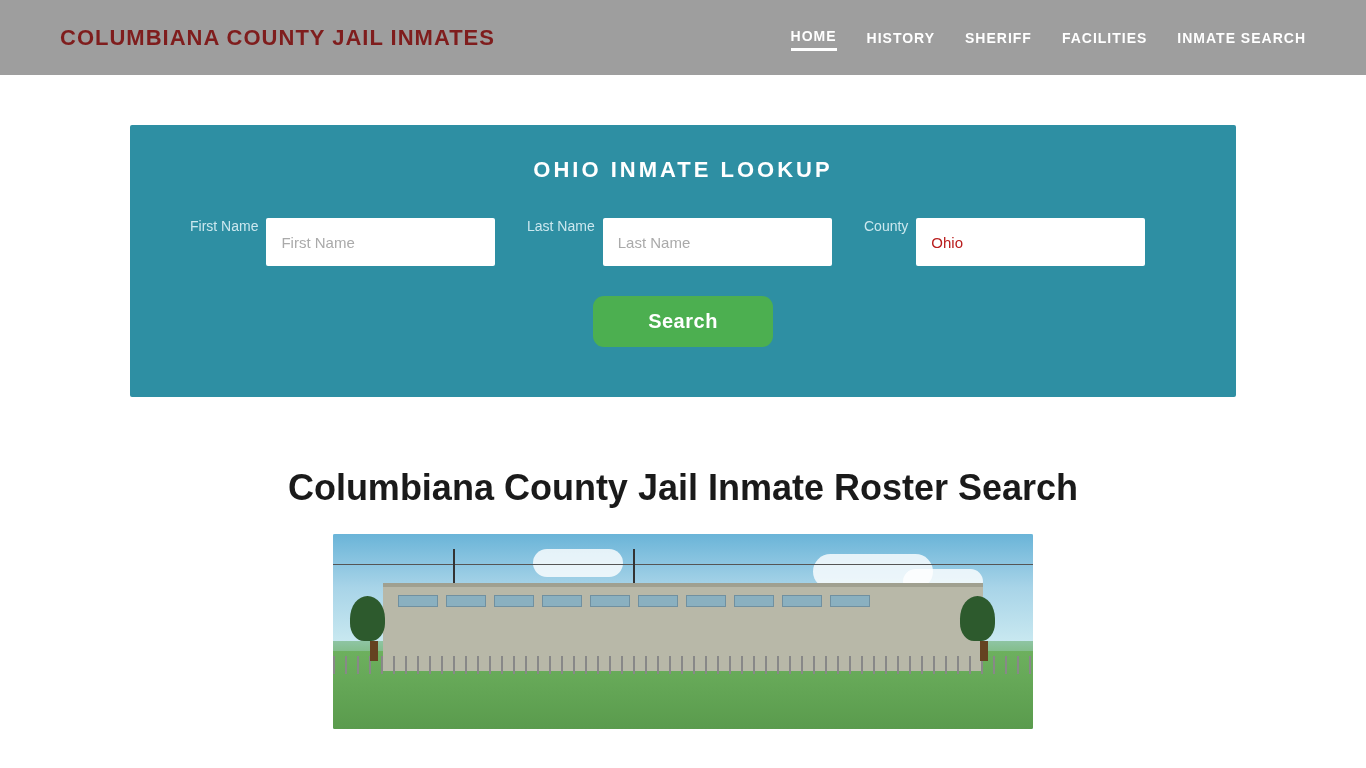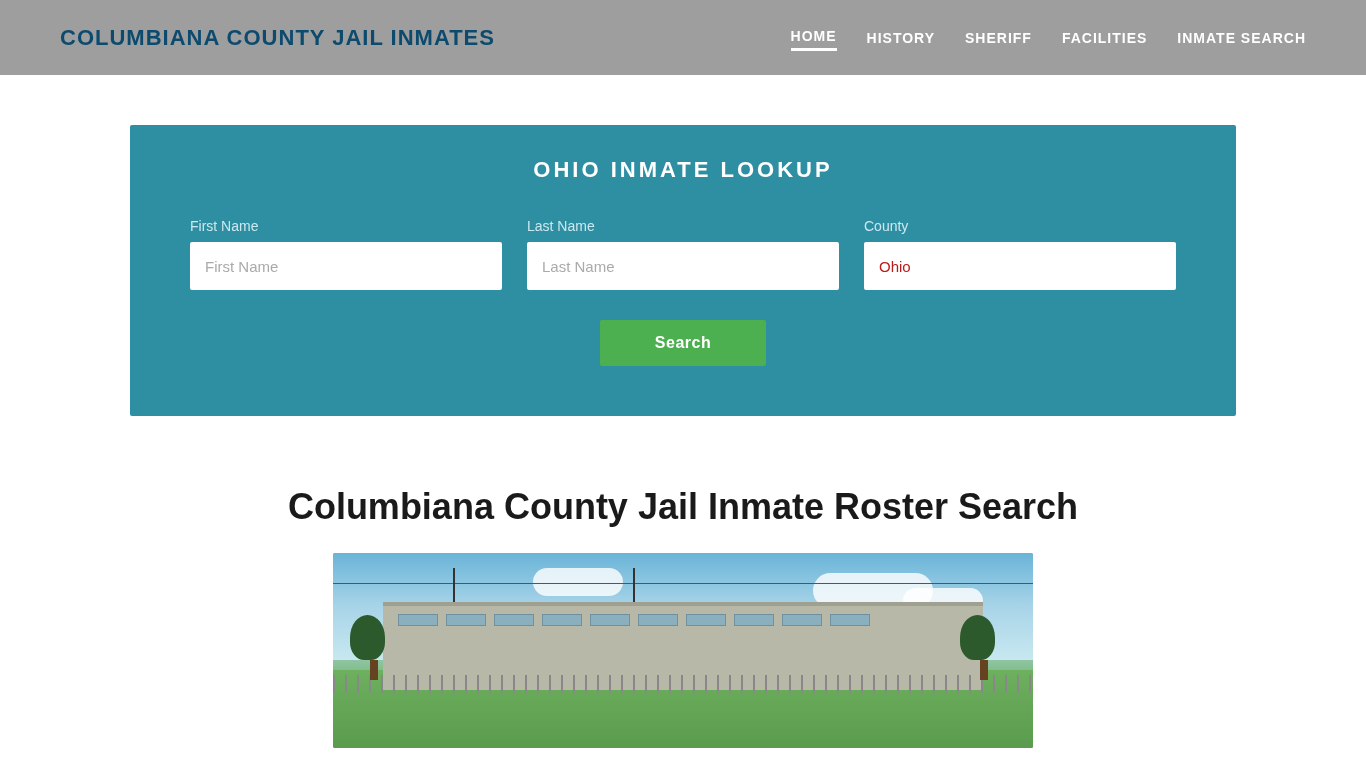--- a/index.html
+++ b/index.html
@@ -19,21 +19,21 @@
     .header {
       background: #9e9e9e;
       padding: 0 60px;
       height: 75px;
       display: flex;
       align-items: center;
       justify-content: space-between;
     }
 
     .site-title {
-      color: #0c4a6e;
+      color: #7f1d1d;
       font-size: 22px;
       font-weight: 900;
       letter-spacing: 1px;
       text-transform: uppercase;
       text-align: right;
     }
 
     .nav {
       display: flex;
       gap: 30px;
@@ -82,21 +82,21 @@
 
     .form-row {
       display: flex;
       gap: 25px;
       margin-bottom: 30px;
       justify-content: center;
     }
 
     .form-group {
       display: flex;
-      flex-direction: column;
+      flex-direction: row;
       gap: 8px;
       flex: 1;
     }
 
     .form-label {
       color: #cce8ef;
       font-size: 14px;
       font-weight: 400;
     }
 
@@ -124,24 +124,24 @@
       display: flex;
       justify-content: center;
       margin-top: 10px;
     }
 
     .search-btn {
       background: #4caf50;
       color: #ffffff;
       border: none;
       padding: 14px 55px;
-      font-size: 16px;
+      font-size: 20px;
       font-weight: 600;
       cursor: pointer;
-      border-radius: 2px;
+      border-radius: 11px;
       letter-spacing: 0.5px;
     }
 
     
     .main-content {
       padding: 40px 60px 20px;
     }
 
     .roster-title {
       font-size: 36px;

